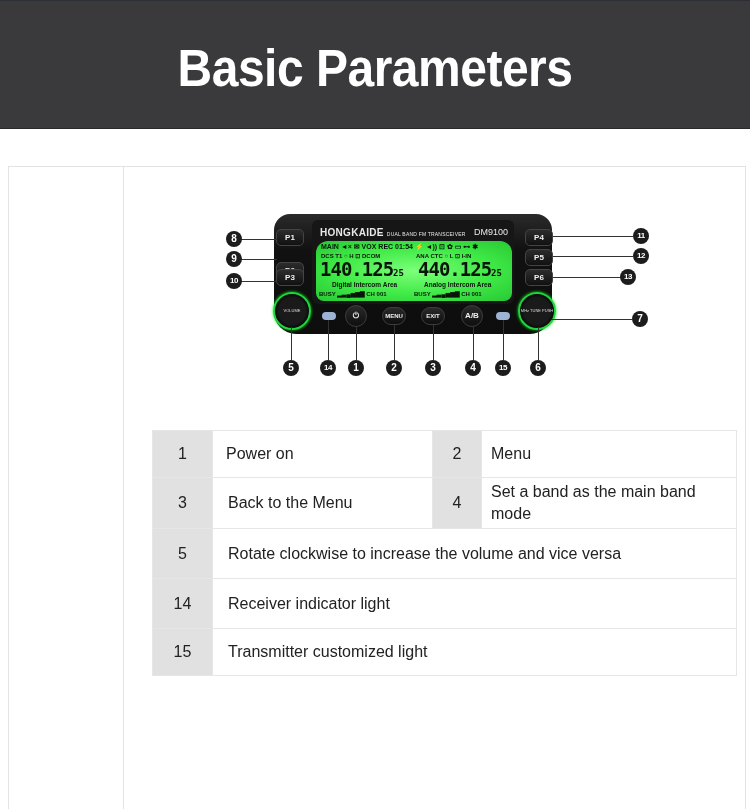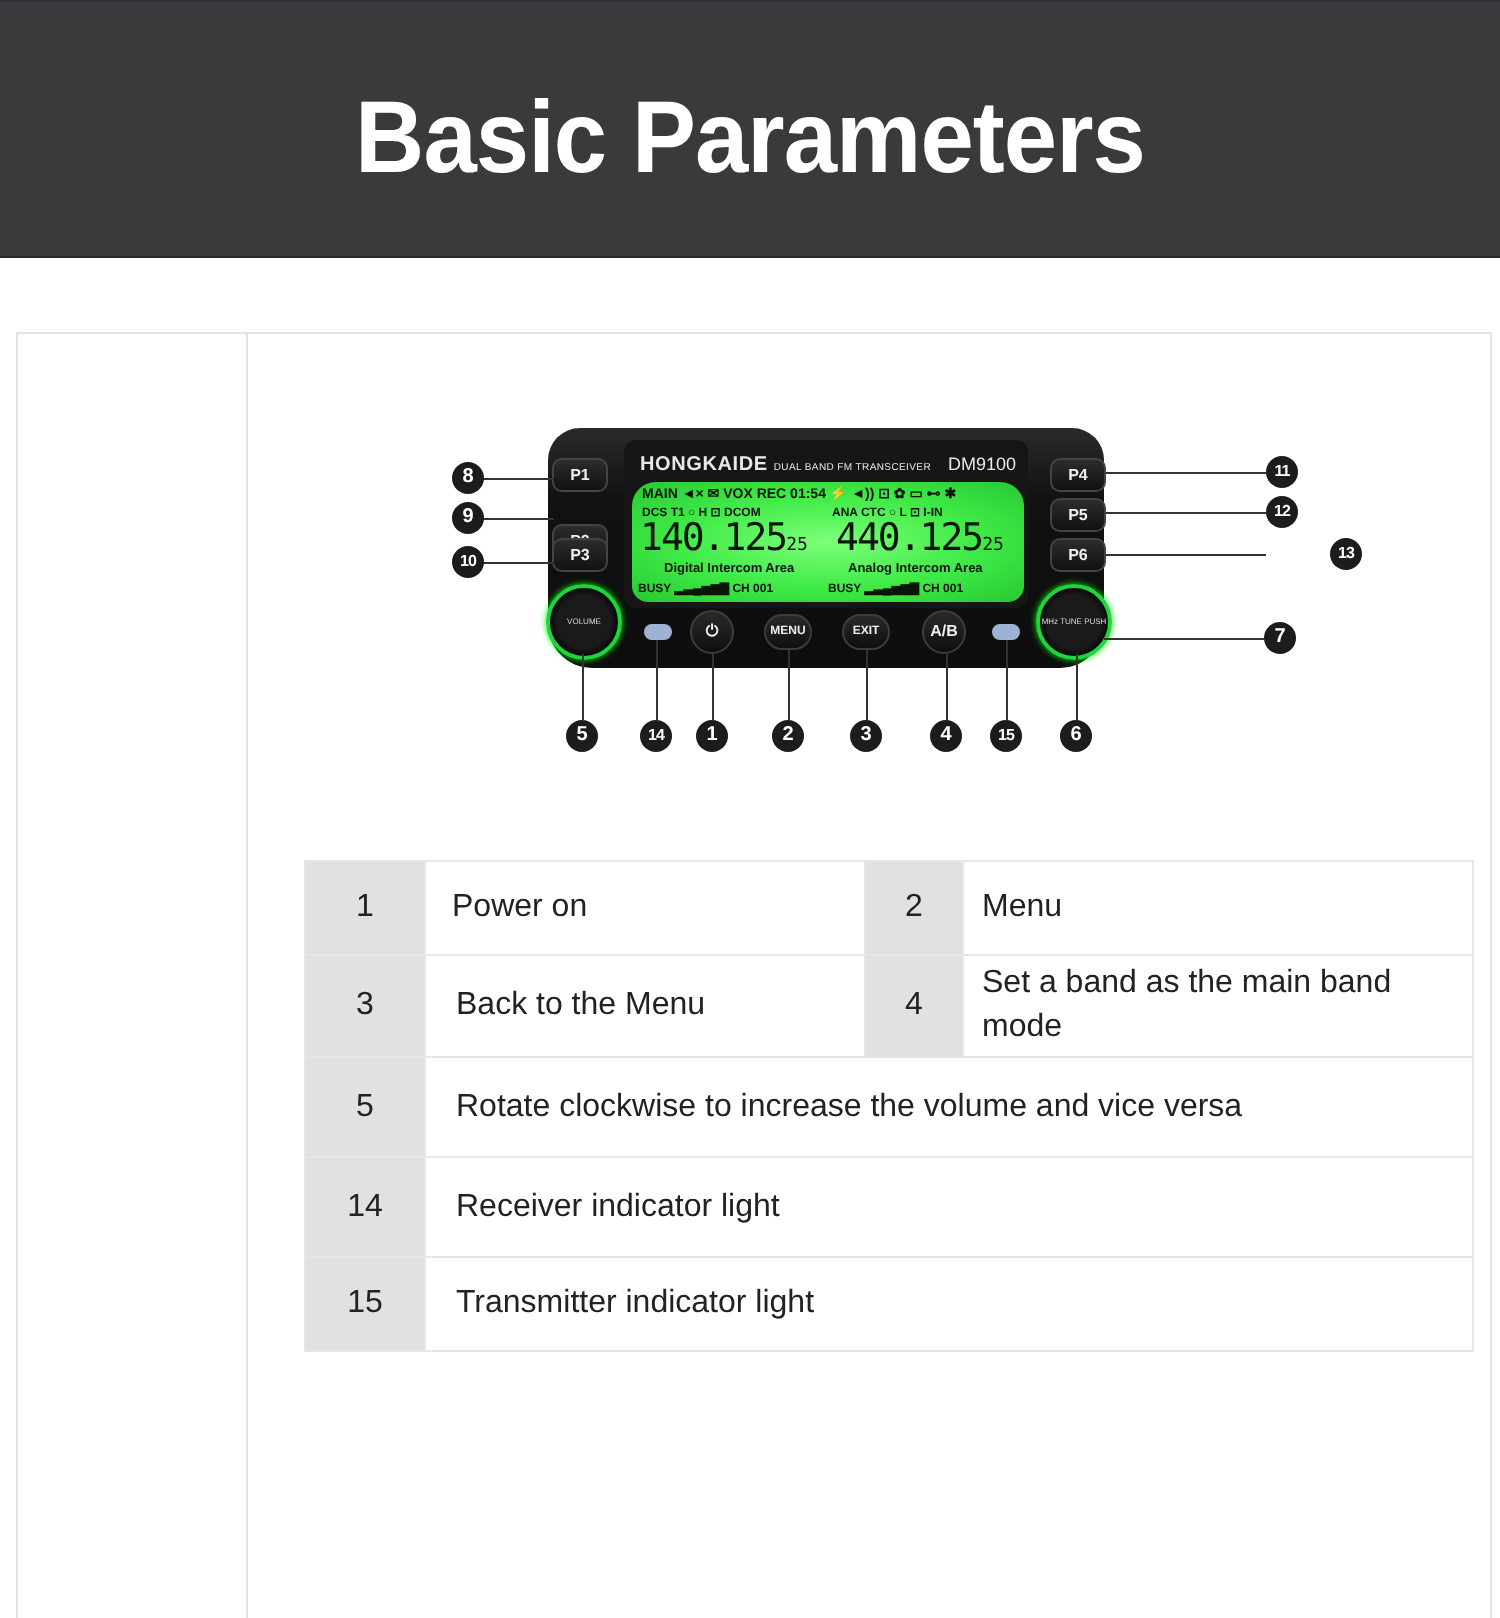--- a/index.html
+++ b/index.html
@@ -15,21 +15,21 @@
 
   
   .radio { position: absolute; left: 274px; top: 214px; width: 278px; height: 120px; background: linear-gradient(#2a2a2a, #111 30%, #0d0d0d); border-radius: 16px 16px 22px 22px; }
   .radio .screen-bezel { position: absolute; left: 38px; top: 6px; width: 202px; height: 84px; background: #161616; border-radius: 6px; }
   .radio .brand { position: absolute; left: 46px; top: 13px; color: #e8e8e8; font-size: 10px; font-weight: bold; letter-spacing: 0.3px; }
   .radio .brand small { font-size: 5px; font-weight: normal; margin-left: 3px; letter-spacing: 0.2px; }
   .radio .model { position: absolute; left: 200px; top: 13px; color: #e8e8e8; font-size: 9px; }
   .lcd { position: absolute; left: 42px; top: 27px; width: 196px; height: 60px; background: radial-gradient(ellipse at 50% 50%, #7dff7a 0%, #3fea46 55%, #28c834 100%); border-radius: 12px 12px 8px 8px; overflow: hidden; color: #0a150a; }
   .lcd .row1 { position: absolute; left: 5px; top: 2px; font-size: 7px; font-weight: bold; white-space: nowrap; }
   .lcd .row2 { position: absolute; left: 5px; top: 11px; font-size: 6px; font-weight: bold; white-space: nowrap; }
-  .lcd .freq { position: absolute; top: 17px; font-size: 19px; font-weight: normal; font-family: "DejaVu Sans Mono", monospace; letter-spacing: -1px; }
+  .lcd .freq { position: absolute; top: 17px; font-size: 19px; font-weight: bold; font-family: "DejaVu Sans Mono", monospace; letter-spacing: -1px; }
   .lcd .freq small { font-size: 9px; letter-spacing: 0; }
   .lcd .f1 { left: 4px; } .lcd .f2 { left: 102px; }
   .lcd .area { position: absolute; top: 40px; font-size: 6.5px; font-weight: bold; }
   .lcd .a1 { left: 16px; } .lcd .a2 { left: 108px; }
   .lcd .busy { position: absolute; top: 49px; font-size: 6px; font-weight: bold; white-space: nowrap; }
   .lcd .b1 { left: 3px; } .lcd .b2 { left: 98px; }
 
   .pbtn { position: absolute; width: 28px; height: 17px; background: linear-gradient(#2c2c2c, #111); border: 1px solid #444; border-radius: 5px; color: #f0f0f0; font-size: 8px; font-weight: bold; text-align: center; line-height: 15px; }
   .knob { position: absolute; width: 38px; height: 38px; border-radius: 50%; background: radial-gradient(circle, #1a1a1a 55%, #0a0a0a 70%); border: 2px solid #1fd440; box-shadow: 0 0 3px #0f0; color: #ddd; font-size: 4px; text-align: center; line-height: 34px; }
   .fbtn { position: absolute; width: 24px; height: 18px; background: linear-gradient(#2a2a2a, #0e0e0e); border: 1px solid #3d3d3d; border-radius: 9px; color: #eee; font-size: 6px; font-weight: bold; text-align: center; line-height: 16px; }
@@ -108,21 +108,21 @@
 <div class="vline" style="left:433px;top:325px;height:35px"></div>
 <div class="vline" style="left:473px;top:327px;height:33px"></div>
 <div class="vline" style="left:503px;top:320px;height:40px"></div>
 <div class="vline" style="left:538px;top:327px;height:33px"></div>
 
 <div class="callout" style="left:226px;top:231px">8</div>
 <div class="callout" style="left:226px;top:251px">9</div>
 <div class="callout two" style="left:226px;top:273px">10</div>
 <div class="callout two" style="left:633px;top:228px">11</div>
 <div class="callout two" style="left:633px;top:248px">12</div>
-<div class="callout two" style="left:665px;top:269px">13</div>
+<div class="callout two" style="left:620px;top:269px">13</div>
 <div class="callout" style="left:632px;top:311px">7</div>
 <div class="callout" style="left:283px;top:360px">5</div>
 <div class="callout two" style="left:320px;top:360px">14</div>
 <div class="callout" style="left:348px;top:360px">1</div>
 <div class="callout" style="left:386px;top:360px">2</div>
 <div class="callout" style="left:425px;top:360px">3</div>
 <div class="callout" style="left:465px;top:360px">4</div>
 <div class="callout two" style="left:495px;top:360px">15</div>
 <div class="callout" style="left:530px;top:360px">6</div>
 
@@ -143,16 +143,16 @@
   <tr style="height:50px">
     <td class="num">5</td>
     <td class="desc" colspan="3">Rotate clockwise to increase the volume and vice versa</td>
   </tr>
   <tr style="height:50px">
     <td class="num">14</td>
     <td class="desc" colspan="3">Receiver indicator light</td>
   </tr>
   <tr style="height:47px">
     <td class="num">15</td>
-    <td class="desc" colspan="3">Transmitter indicator light</td>
+    <td class="desc" colspan="3">Transmitter customized light</td>
   </tr>
 </tbody>
   </table>
 
 </body></html>

